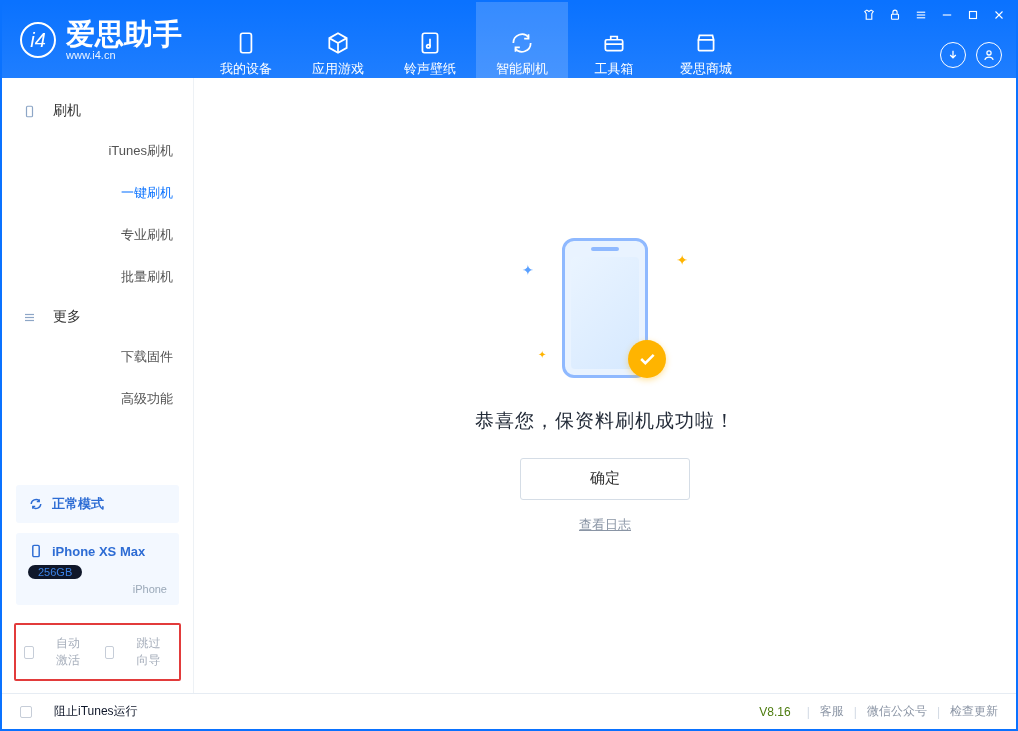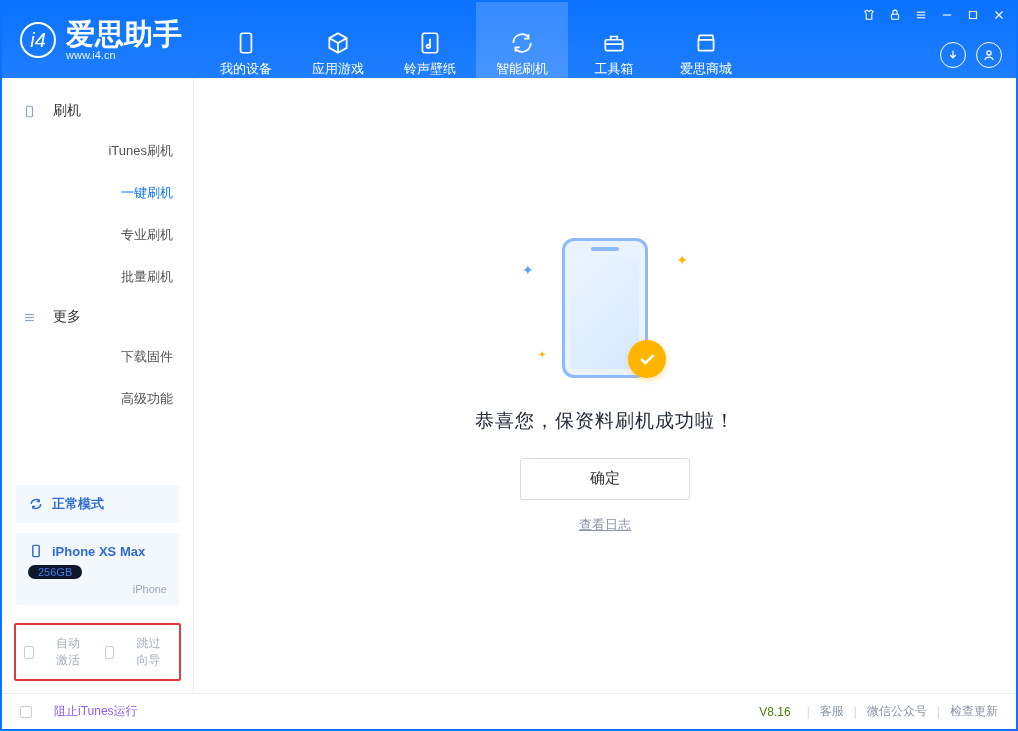--- a/index.html
+++ b/index.html
@@ -273,21 +273,21 @@
         </div>
         <div class="success-text">恭喜您，保资料刷机成功啦！</div>
         <button class="ok-btn">确定</button>
         <a class="log-link">查看日志</a>
       </div>
     </div>
   </div>
 
   <div class="footer">
     <div class="left">
-      <label class="opt" style="color:#8b5cf6">
+      <label class="opt" style="color:#0f172a">
         <span class="chk"></span>
         <span>阻止iTunes运行</span>
       </label>
     </div>
     <div class="right">
       <span class="ver">V8.16</span>
       <span class="sep">|</span>
       <span class="lk">客服</span>
       <span class="sep">|</span>
       <span class="lk">微信公众号</span>

